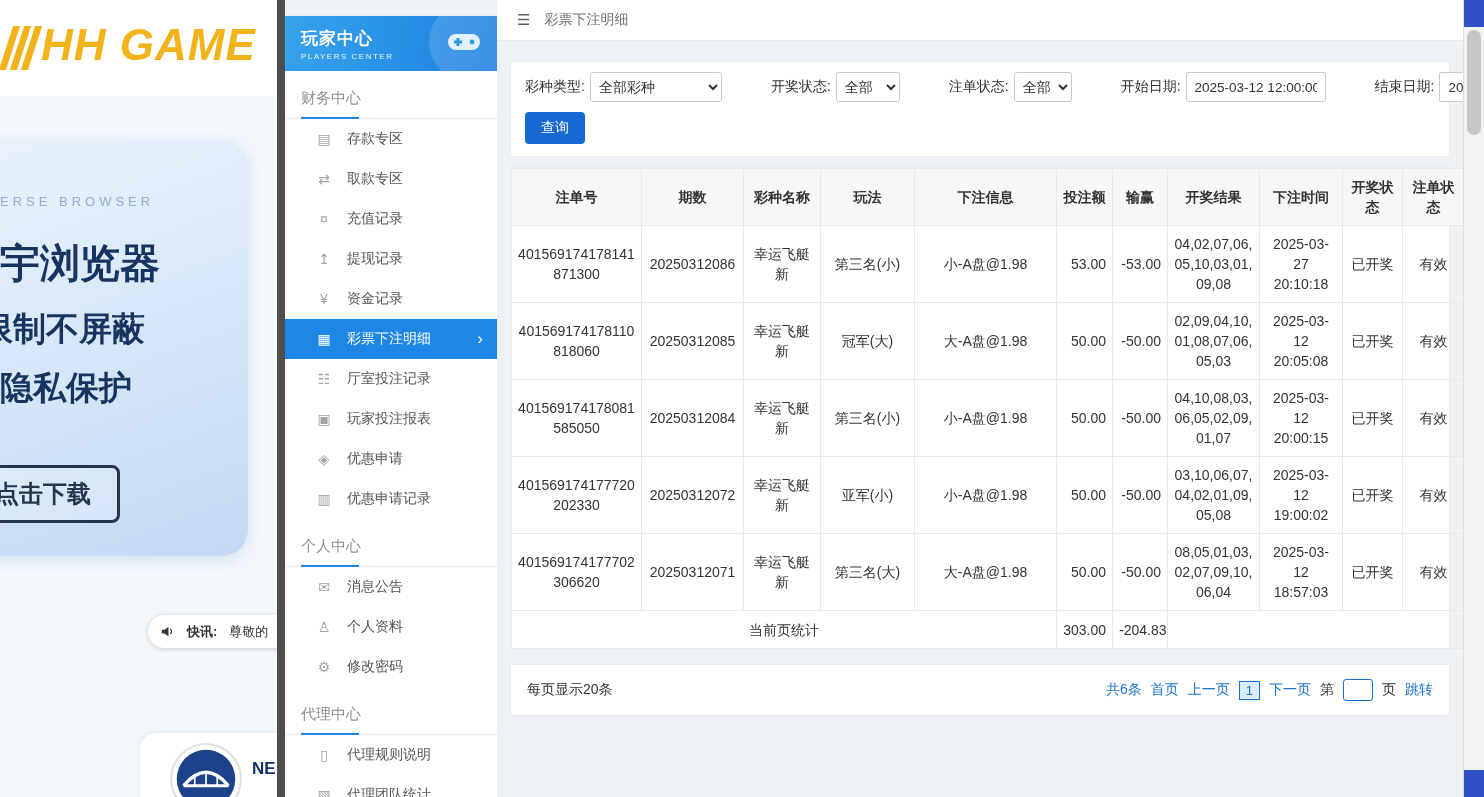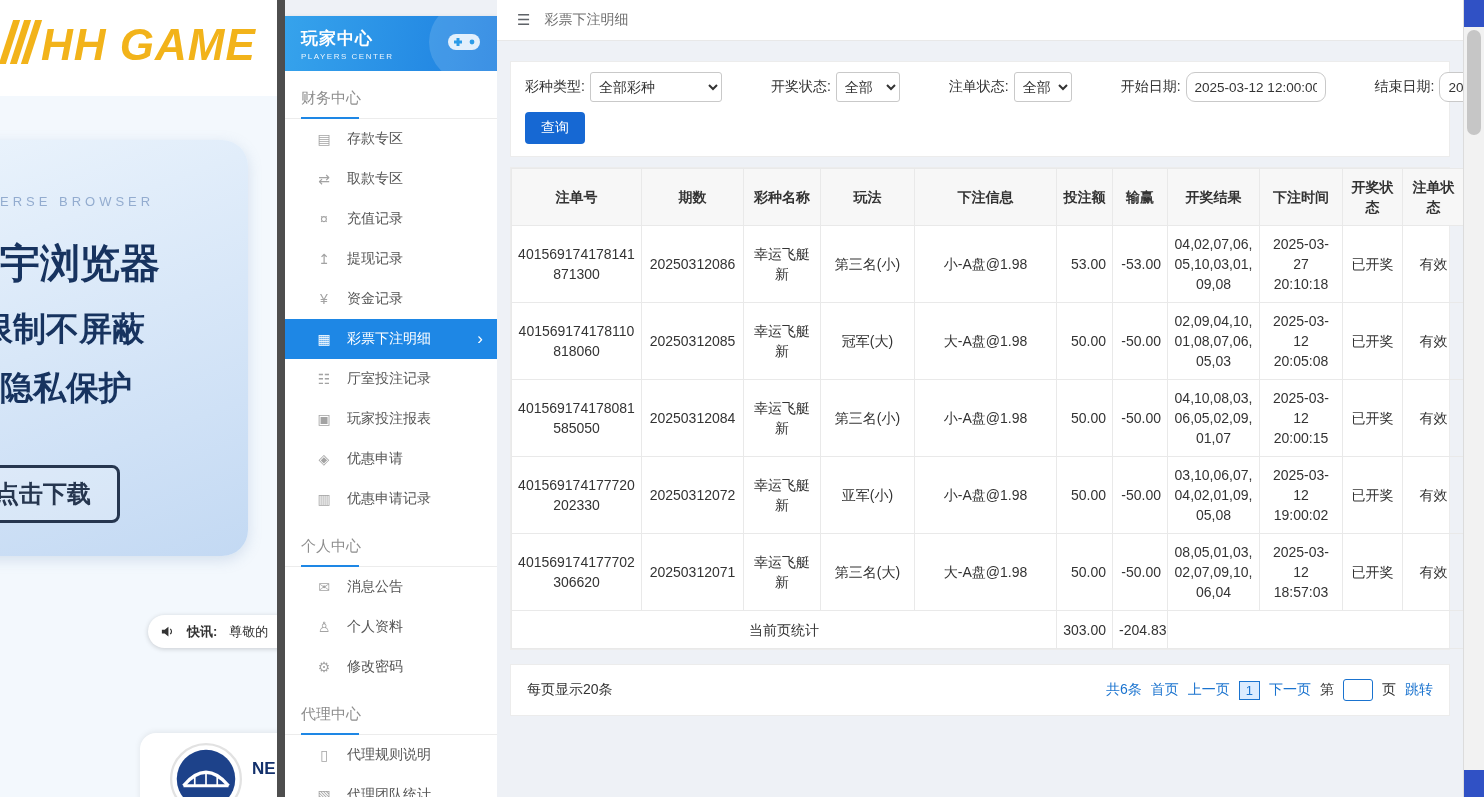--- a/index.html
+++ b/index.html
@@ -2,21 +2,21 @@
 <html><head>
 <meta charset="utf-8">
 <style>
   * { margin:0; padding:0; box-sizing:border-box; }
   html,body { width:1484px; height:797px; font-family:"Liberation Sans","DejaVu Sans",sans-serif; }
   .screen { position:relative; width:1484px; height:797px; background:#eef1f6; overflow:hidden; }
 
   
   .left-page { position:absolute; left:0; top:0; width:277px; height:797px; background:#f3f8fd; overflow:hidden; }
   .lp-header { position:absolute; top:0; left:0; right:0; height:96px; background:#fff; }
-  .logo { position:absolute; left:6px; top:20px; display:flex; align-items:flex-start; gap:6px; cursor:pointer; }
+  .logo { position:absolute; left:6px; top:20px; display:flex; align-items:flex-end; gap:6px; cursor:pointer; }
   .logo-bars { display:flex; gap:4px; }
   .logo-bars i { display:block; width:7px; height:44px; background:#f2b31a; transform:skewX(-18deg); }
   .logo-text { font-size:44px; font-weight:bold; font-style:italic; color:#f2b31a; letter-spacing:1px; white-space:nowrap; }
   .banner { position:absolute; top:140px; left:-56px; width:304px; height:416px; border-radius:26px;
             background:linear-gradient(160deg,#eaf3fc 0%,#cfe1f6 70%,#c3d9f3 100%);
             box-shadow:0 4px 14px rgba(120,150,190,.25); padding:54px 0 0 56px; }
   .bn-tag { font-size:13px; letter-spacing:4px; color:#93accf; margin-bottom:27px; white-space:nowrap; }
   .bn-title { font-size:40px; font-weight:bold; color:#17335f; margin-bottom:16px; white-space:nowrap; }
   .bn-line { font-size:33px; font-weight:bold; color:#17335f; margin-bottom:14px; white-space:nowrap; }
   .bn-line.cut { margin-left:-20px; }
@@ -56,21 +56,21 @@
   .topbar { height:41px; background:#fff; border-bottom:1px solid #e8e8e8; display:flex; align-items:center; gap:14px; padding:0 20px; }
   .hamburger { font-size:15px; color:#5f6368; cursor:pointer; }
   .page-title { font-size:14px; color:#707070; }
   .content { padding:20px 13px 0; }
   .filter-card { background:#fff; border:1px solid #ececec; padding:10px 14px 12px; }
   .filter-row { display:flex; align-items:center; font-size:14px; color:#333;gap:37px; }
   .fgroup { display:flex; align-items:center; gap:5px; margin-right:12px; white-space:nowrap; }
   .filter-row select { height:30px; border:1px solid #c9c9c9; border-radius:3px; background:#fff; font-size:14px;
                        color:#333; padding:0 4px; font-family:inherit; }
   .sel-type { width:132px; } .sel-small { width:64px; } .sel-small2 { width:58px; }
-  .filter-row input { height:30px; width:140px; border:1px solid #c9c9c9; border-radius:9px; padding:0 8px;
+  .filter-row input { height:30px; width:140px; border:1px solid #c9c9c9; border-radius:2px; padding:0 8px;
                       font-size:13.5px; color:#333; font-family:inherit; }
   .search-btn { margin-top:10px; background:#1668d3; color:#fff; border:none; border-radius:4px;
                 padding:7px 16px; font-size:14px; cursor:pointer; font-family:inherit; }
 
   .table-card { margin-top:10px; background:#fff; border:1px solid #ececec; }
   table { width:100%; border-collapse:collapse; table-layout:fixed; font-size:14px; color:#333; }
   th,td { border:1px solid #e9e9e9; padding:8px 6px; line-height:20px; text-align:center; vertical-align:middle; }
   th { background:#f7f7f7; font-weight:bold; }
   td.ta-r { text-align:right; }
   td.brk { word-break:break-all; }

